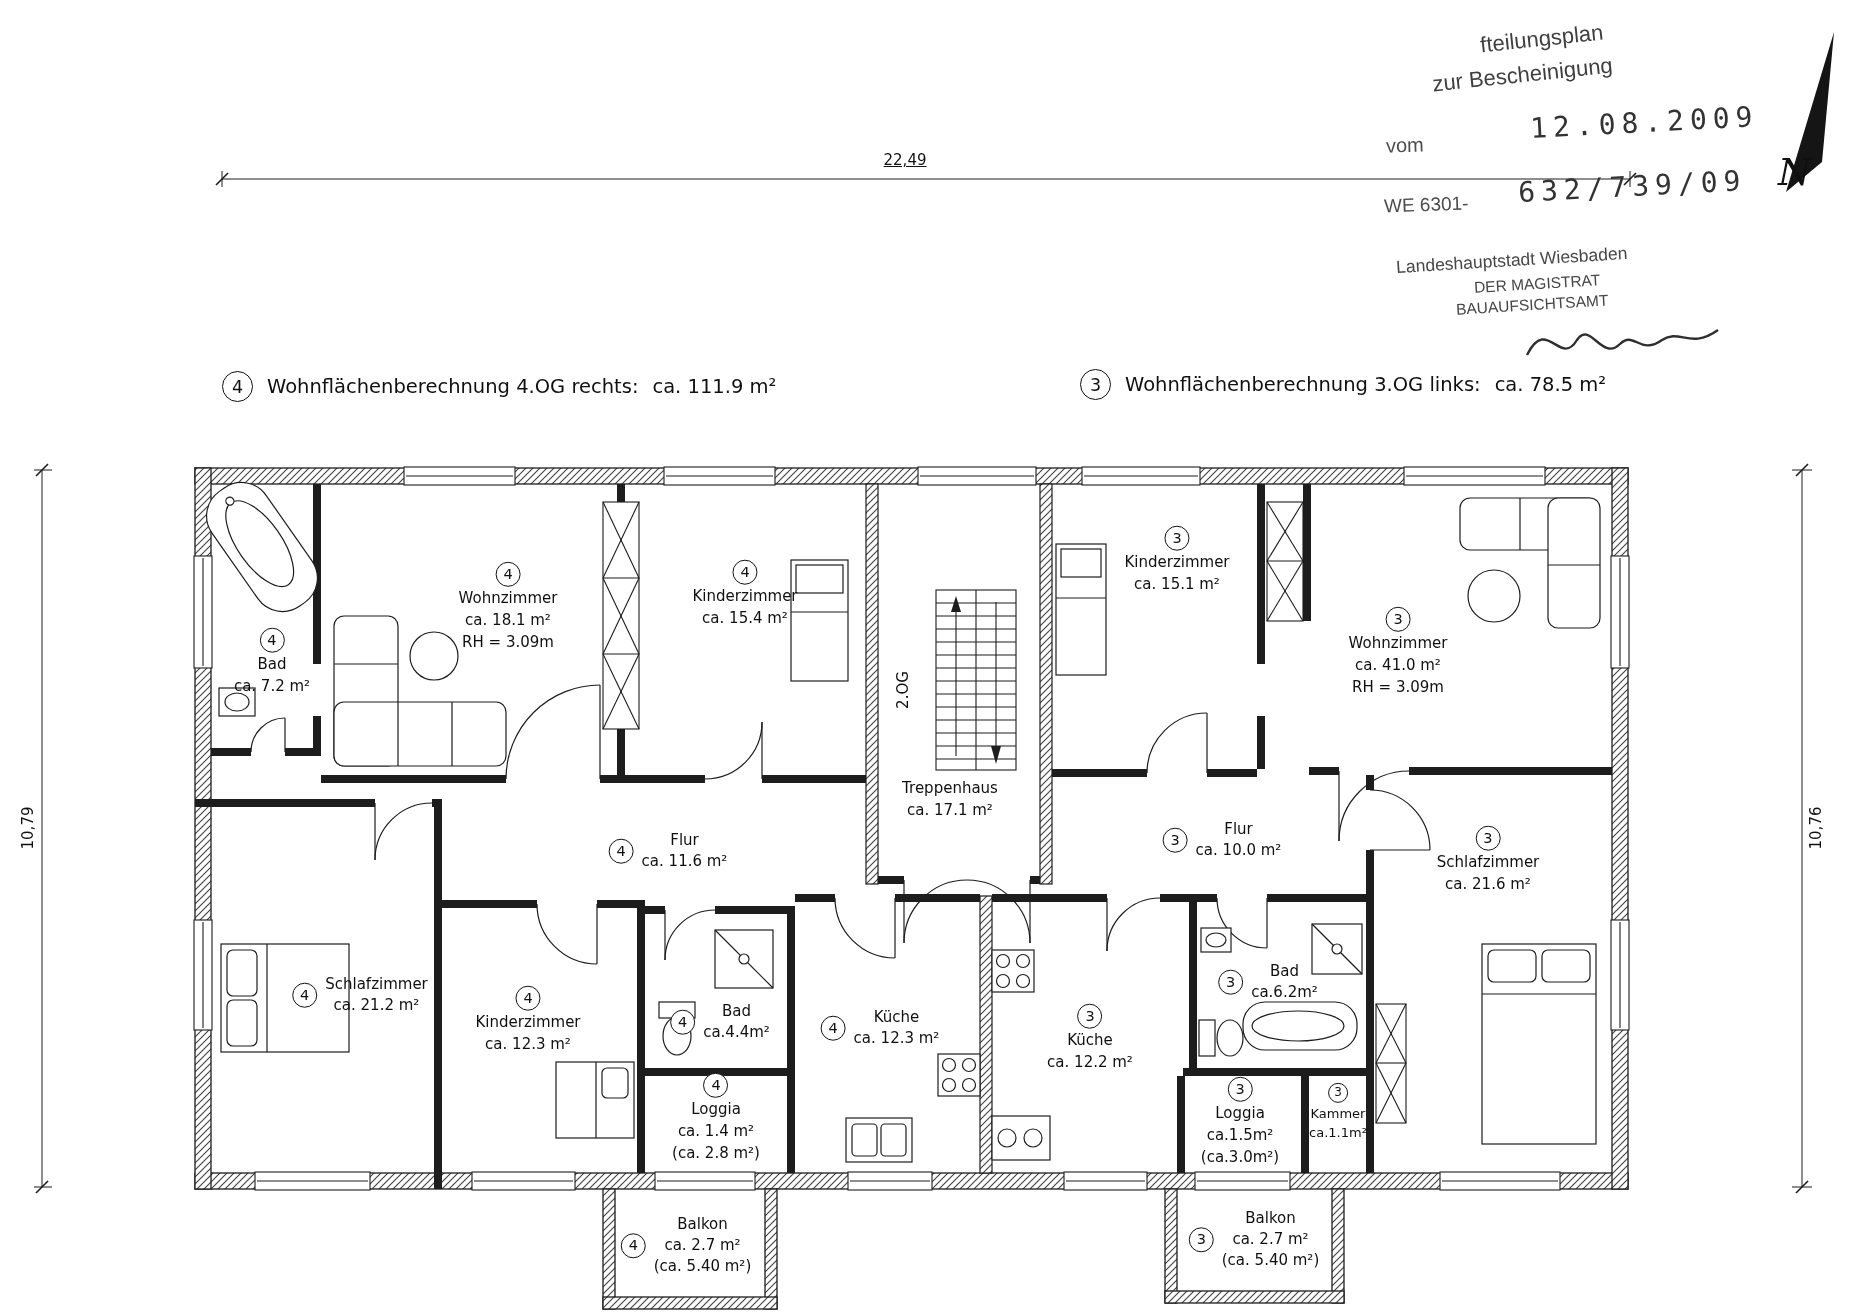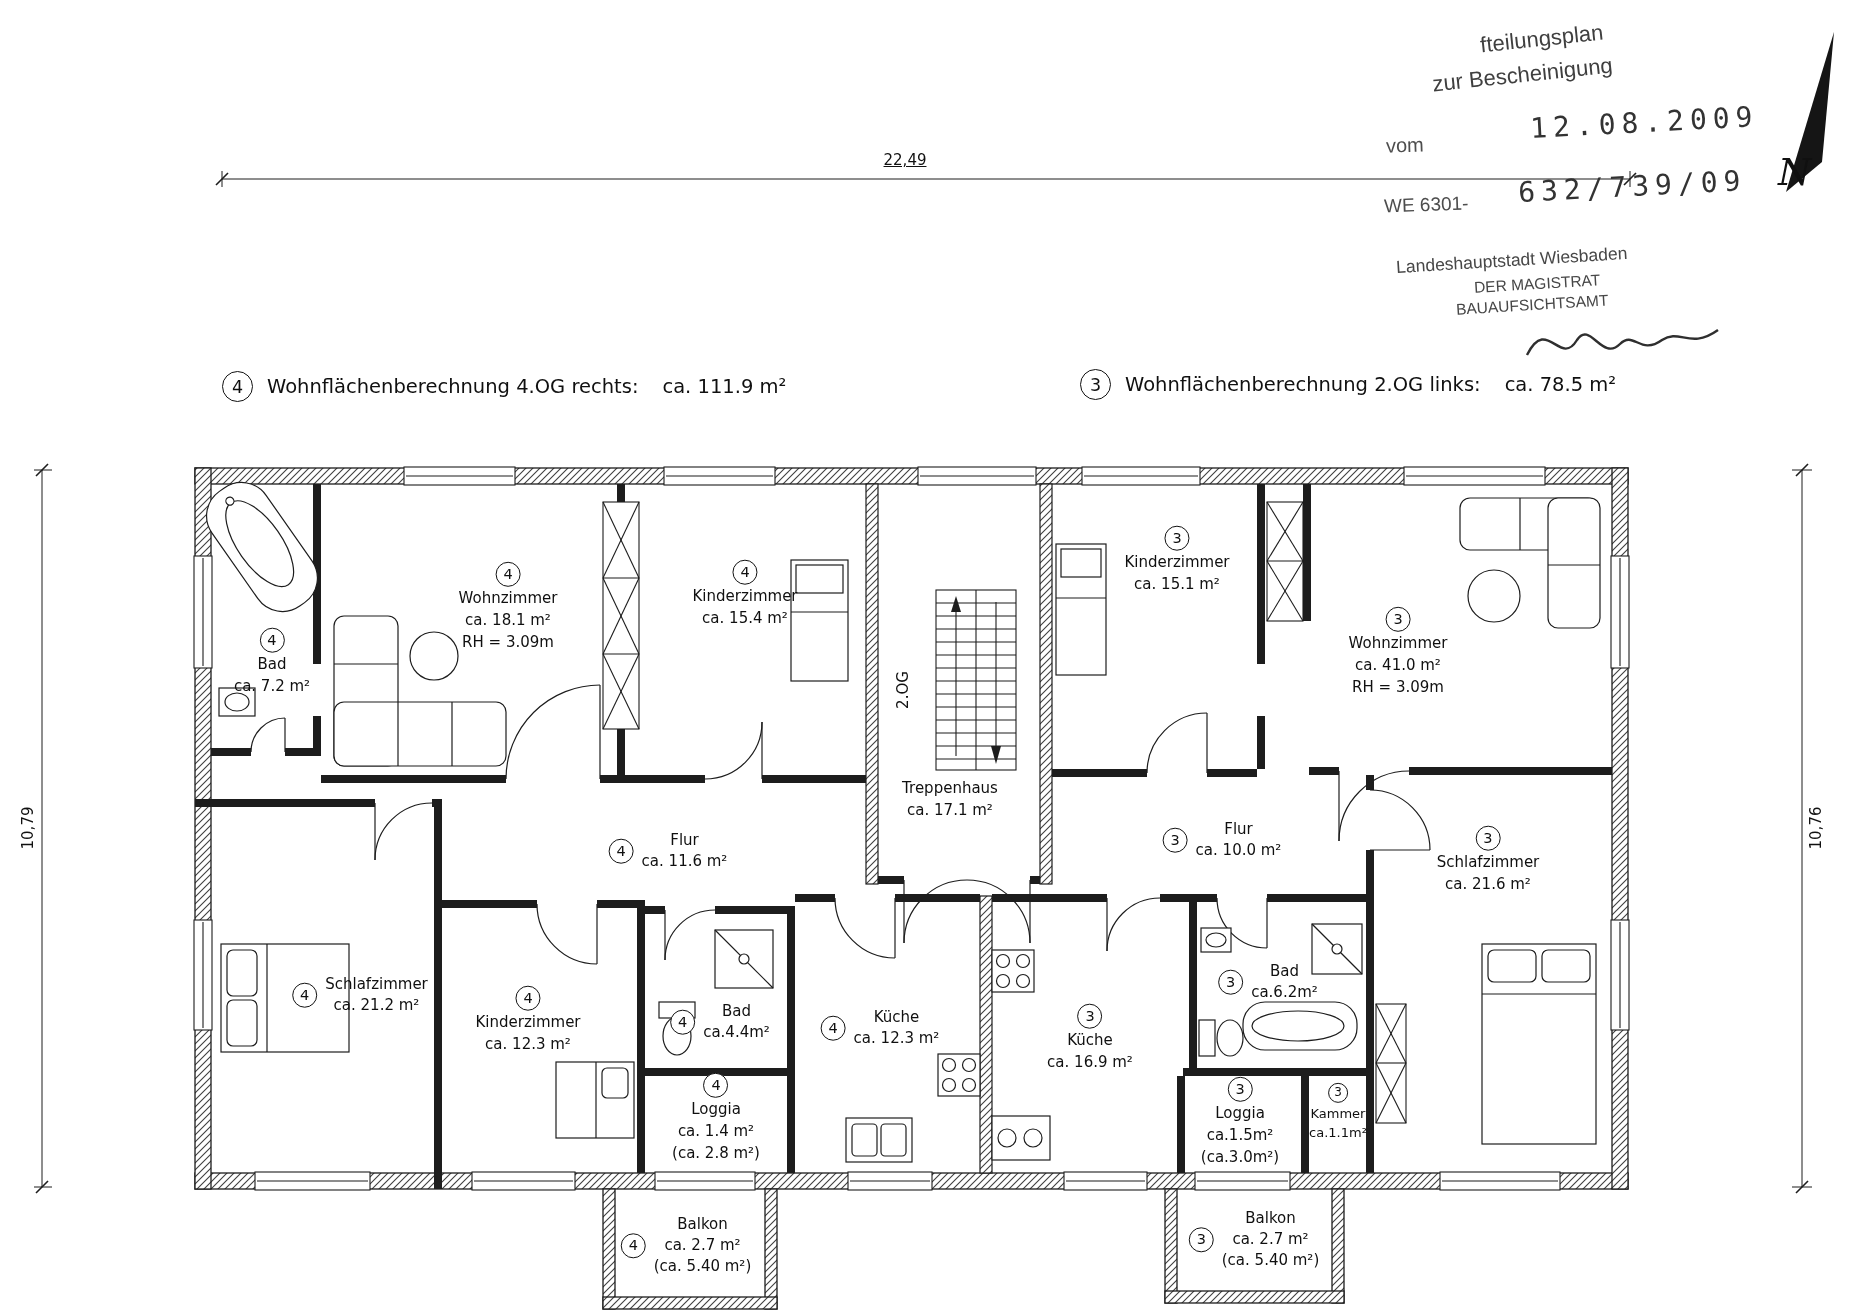--- a/index.html
+++ b/index.html
@@ -17,21 +17,21 @@
   .room-label.small { font-size:13px; }
   .room-label.small .circ { width:20px; height:20px; font-size:12px; }
 
   .circ { box-sizing:border-box; display:flex; align-items:center; justify-content:center;
     width:25px; height:25px; border:1.6px solid #111; border-radius:50%;
     font-size:14.5px; background:#fff; flex:0 0 auto; }
 
   .hdr { position:absolute; display:flex; align-items:center; gap:14px;
     font-size:19.5px; color:#101010; z-index:6; white-space:nowrap; }
   .hdr .circ { width:31px; height:31px; font-size:17.5px; }
-  .hdr .val { margin-left:10px; }
+  .hdr .val { }
 
   .dim { position:absolute; font-size:15px; color:#101010; z-index:6; white-space:nowrap; }
 
   .og { position:absolute; font-size:15px; color:#101010;
     transform:translate(-50%,-50%) rotate(-90deg); z-index:5; }
 
   .stamp { position:absolute; left:1372px; top:18px; width:470px; height:380px;
     color:#4a4a4a; z-index:7; font-family:"Liberation Sans", sans-serif; }
   .stamp > div { position:absolute; white-space:nowrap; }
   .st-1 { left:108px; top:8px;  font-size:22px; transform:rotate(-6deg); color:#3f3f3f; }
@@ -364,21 +364,21 @@
     </g>
   </svg>
 
   <div class="hdr" style="left:222px; top:371px;">
     <span class="circ">4</span>
     <span>Wohnflächenberechnung 4.OG rechts:</span>
     <span class="val">ca. 111.9 m²</span>
   </div>
   <div class="hdr" style="left:1080px; top:369px;">
     <span class="circ">3</span>
-    <span>Wohnflächenberechnung 2.OG links:</span>
+    <span>Wohnflächenberechnung 3.OG links:</span>
     <span class="val">ca. 78.5 m²</span>
   </div>
 
   <div class="dim" style="left:905px; top:160px; transform:translate(-50%,-50%);text-decoration:underline;">22,49</div>
   <div class="dim" style="left:28px; top:828px; transform:translate(-50%,-50%) rotate(-90deg);">10,79</div>
   <div class="dim" style="left:1816px; top:828px; transform:translate(-50%,-50%) rotate(-90deg);">10,76</div>
 
   <div class="room-label type-a" style="left:272px; top:662px;">
     <span class="circ">4</span>
     <div>Bad</div>
@@ -489,21 +489,21 @@
     <span class="circ">3</span>
     <div class="col">
       <div>Bad</div>
       <div>ca.6.2m²</div>
     </div>
   </div>
 
   <div class="room-label type-a" style="left:1090px; top:1038px;">
     <span class="circ">3</span>
     <div>Küche</div>
-    <div>ca. 16.9 m²</div>
+    <div>ca. 12.2 m²</div>
   </div>
 
   <div class="room-label type-a" style="left:1240px; top:1122px;">
     <span class="circ">3</span>
     <div>Loggia</div>
     <div>ca.1.5m²</div>
     <div>(ca.3.0m²)</div>
   </div>
 
   <div class="room-label type-a small" style="left:1338px; top:1112px;">

